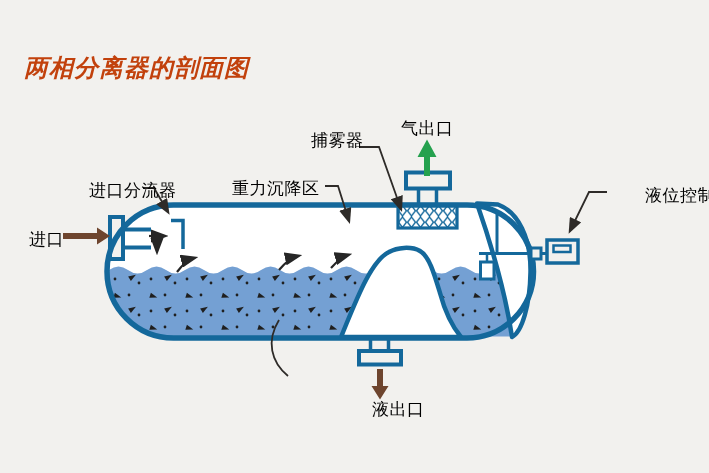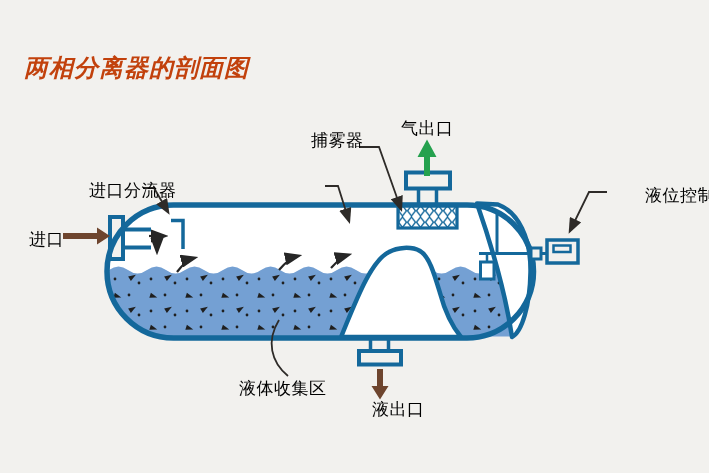--- a/index.html
+++ b/index.html
@@ -109,19 +109,19 @@
     <path d="M325,186 L338,186 L349,221" fill="none" stroke="#2e2b28" stroke-width="1.8" marker-end="url(#mLead)"></path>
     <path d="M360,147 L379,147 L401,209" fill="none" stroke="#2e2b28" stroke-width="1.8" marker-end="url(#mLead)"></path>
     <path d="M607,192 L589,192 L570,231" fill="none" stroke="#2e2b28" stroke-width="1.8" marker-end="url(#mLead)"></path>
     <path d="M288,376 C271,362 266,341 279,320" fill="none" stroke="#2e2b28" stroke-width="1.8"></path>
   </svg>
 
   <div class="page-title">两相分离器的剖面图</div>
 
   <div class="dlabel lbl-inlet-diverter">进口分流器</div>
   <div class="dlabel lbl-inlet">进口</div>
+  <div class="dlabel lbl-gravity">重力沉降区</div>
   <div class="dlabel lbl-mist">捕雾器</div>
   <div class="dlabel lbl-gas">气出口</div>
   <div class="dlabel lbl-level">液位控制</div>
-  <div class="dlabel lbl-zone">液体收集区</div>
   <div class="dlabel lbl-liquid-out">液出口</div>
 
 </div>
 
 </body></html>

